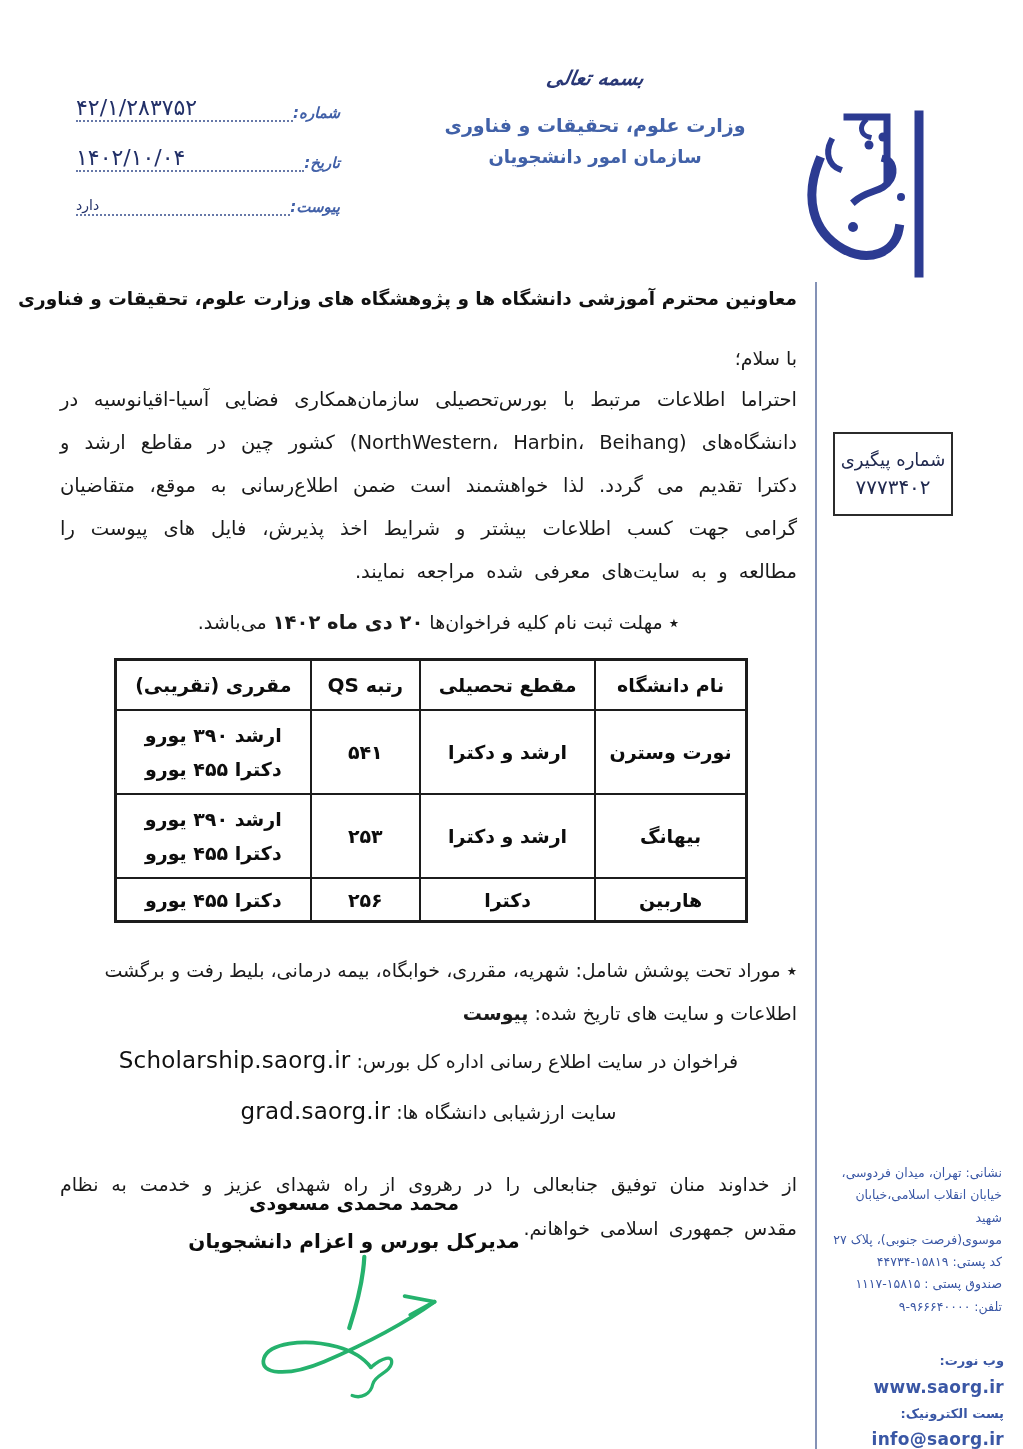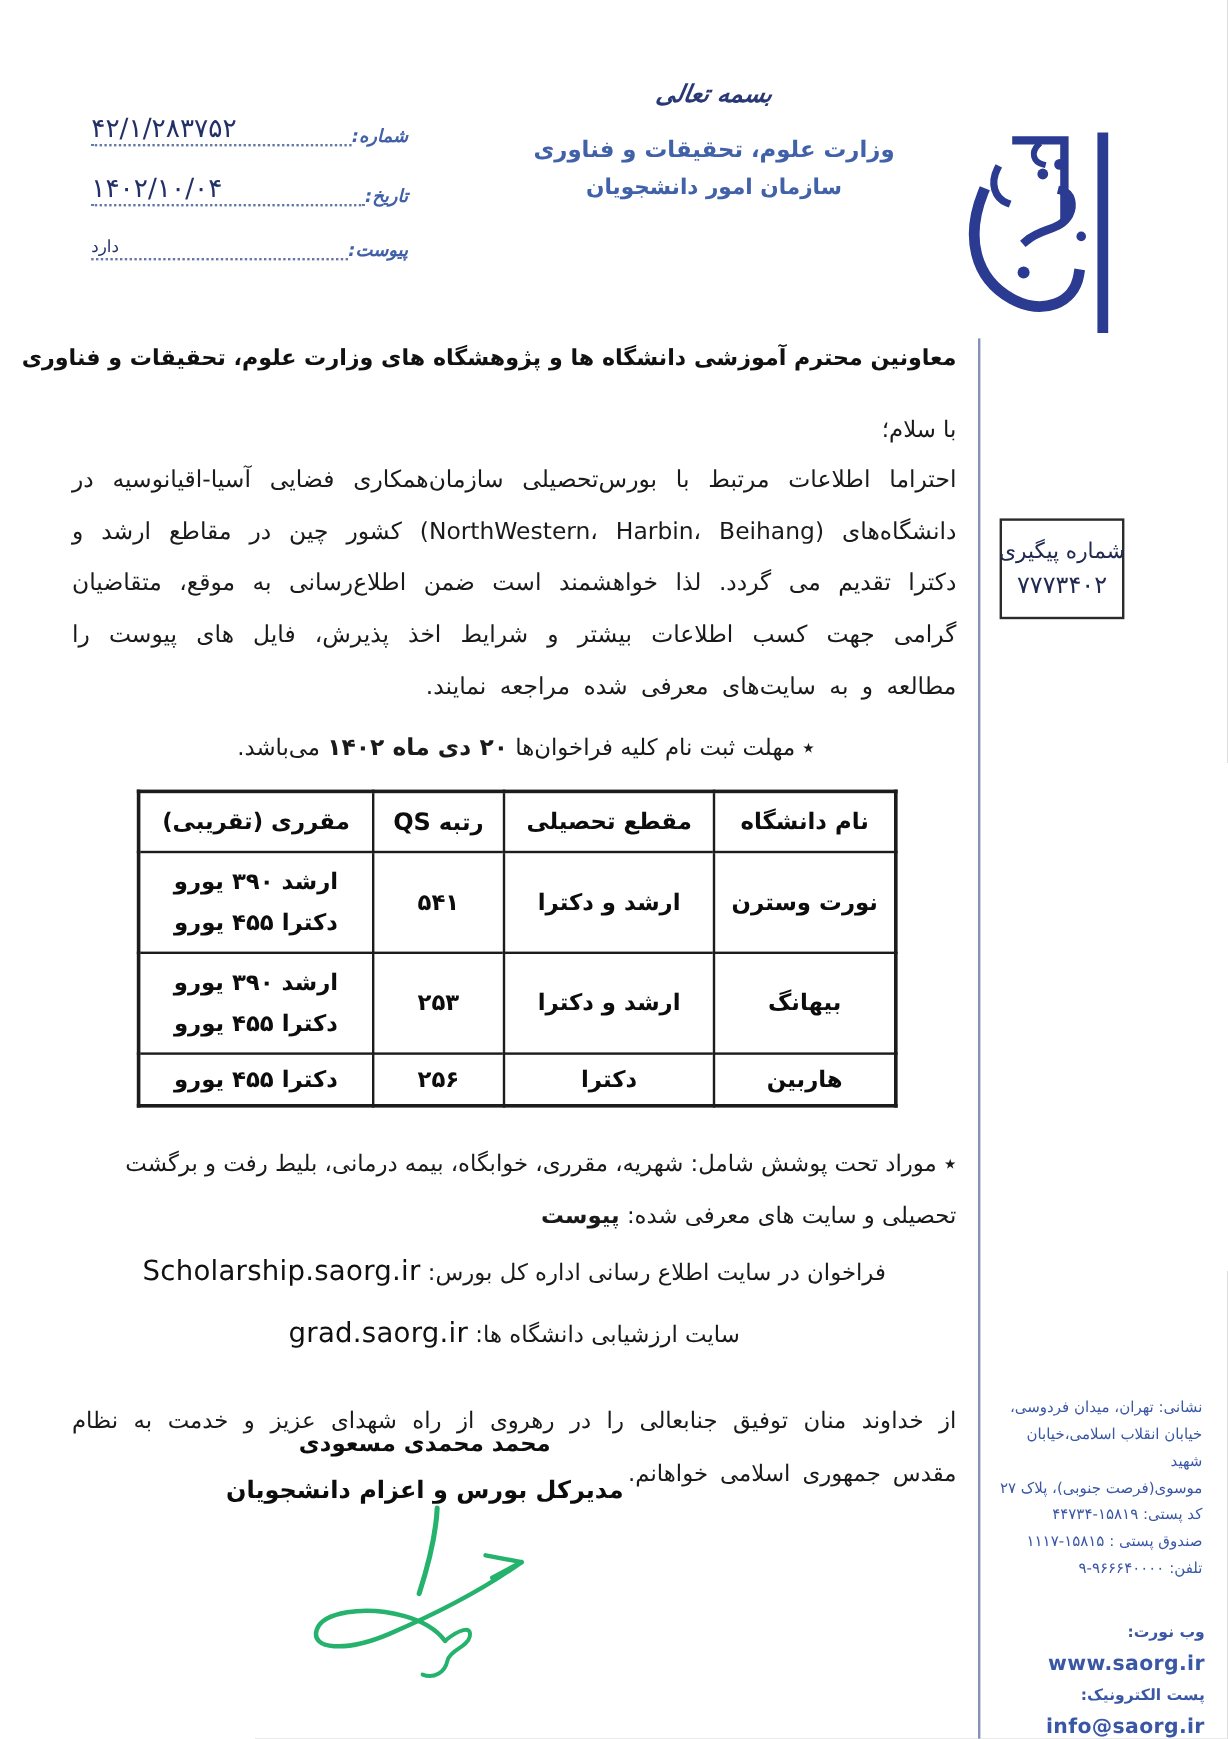--- a/index.html
+++ b/index.html
@@ -18,21 +18,21 @@
   
   .header-center { position:absolute; top:66px; left:400px; width:390px; text-align:center; }
   .bismillah { display:inline-block; font-size:20px; font-weight:bold; font-style:italic;
                color:#2a3876; transform:skewX(-10deg); }
   .ministry { margin-top:24px; font-size:19px; font-weight:bold; color:#4161a8; }
   .organization { margin-top:10px; font-size:18px; font-weight:bold; color:#4161a8; letter-spacing:1px; }
   
   .logo { position:absolute; top:100px; left:795px; width:160px; height:192px; }
   
   .vrule { position:absolute; left:815px; top:282px; width:2px; height:1167px; background:#8492b6; }
-  .tracking-box { position:absolute; left:833px; top:432px; width:104px; height:84px;
+  .tracking-box { position:absolute; left:833px; top:432px; width:120px; height:84px;
     border:2px solid #2b2b2b; display:flex; flex-direction:column; justify-content:center;
     align-items:center; color:#20294f; }
   .tracking-label { font-size:18px; white-space:nowrap; }
   .tracking-number { font-size:20px; margin-top:5px; letter-spacing:2px; }
   .address-block { position:absolute; left:826px; top:1162px; width:176px; direction:rtl;
     text-align:right; font-size:12.5px; font-weight:normal; color:#3a57a5; line-height:1.78; }
   .footer-block { position:absolute; left:820px; top:1350px; width:184px; direction:rtl;
     text-align:right; font-size:13px; font-weight:bold; color:#3a57a5; line-height:1.75; }
   .footer-block .furl { font-size:17px; letter-spacing:0.3px; }
   
@@ -162,21 +162,21 @@
         <td>۲۵۶</td>
         <td class="stipend">
               <div>دکترا ۴۵۵ یورو</div>
             </td>
       </tr>
     </tbody>
       </table>
 
     <div class="notes">
       <div class="note-right">٭ موراد تحت پوشش شامل: شهریه، مقرری، خوابگاه، بیمه درمانی، بلیط رفت و برگشت</div>
-      <div class="note-right"><span>تحصیلی و سایت های معرفی شده: </span><b>پیوست</b></div>
+      <div class="note-right"><span>اطلاعات و سایت های تاریخ شده: </span><b>پیوست</b></div>
       <div class="note-center"><span>فراخوان در سایت اطلاع رسانی اداره کل بورس: </span><span class="url" dir="ltr">Scholarship.saorg.ir</span></div>
       <div class="note-center"><span>سایت ارزشیابی دانشگاه ها: </span><span class="url" dir="ltr">grad.saorg.ir</span></div>
     </div>
 
     <p class="closing">از خداوند منان توفیق جنابعالی را در رهروی از راه شهدای عزیز و خدمت به نظام مقدس جمهوری اسلامی خواهانم.</p>
   </div>
 
   <div class="sig-block">
     <div class="signer-name">محمد محمدی مسعودی</div>
     <div class="signer-title">مدیرکل بورس و اعزام دانشجویان</div>

